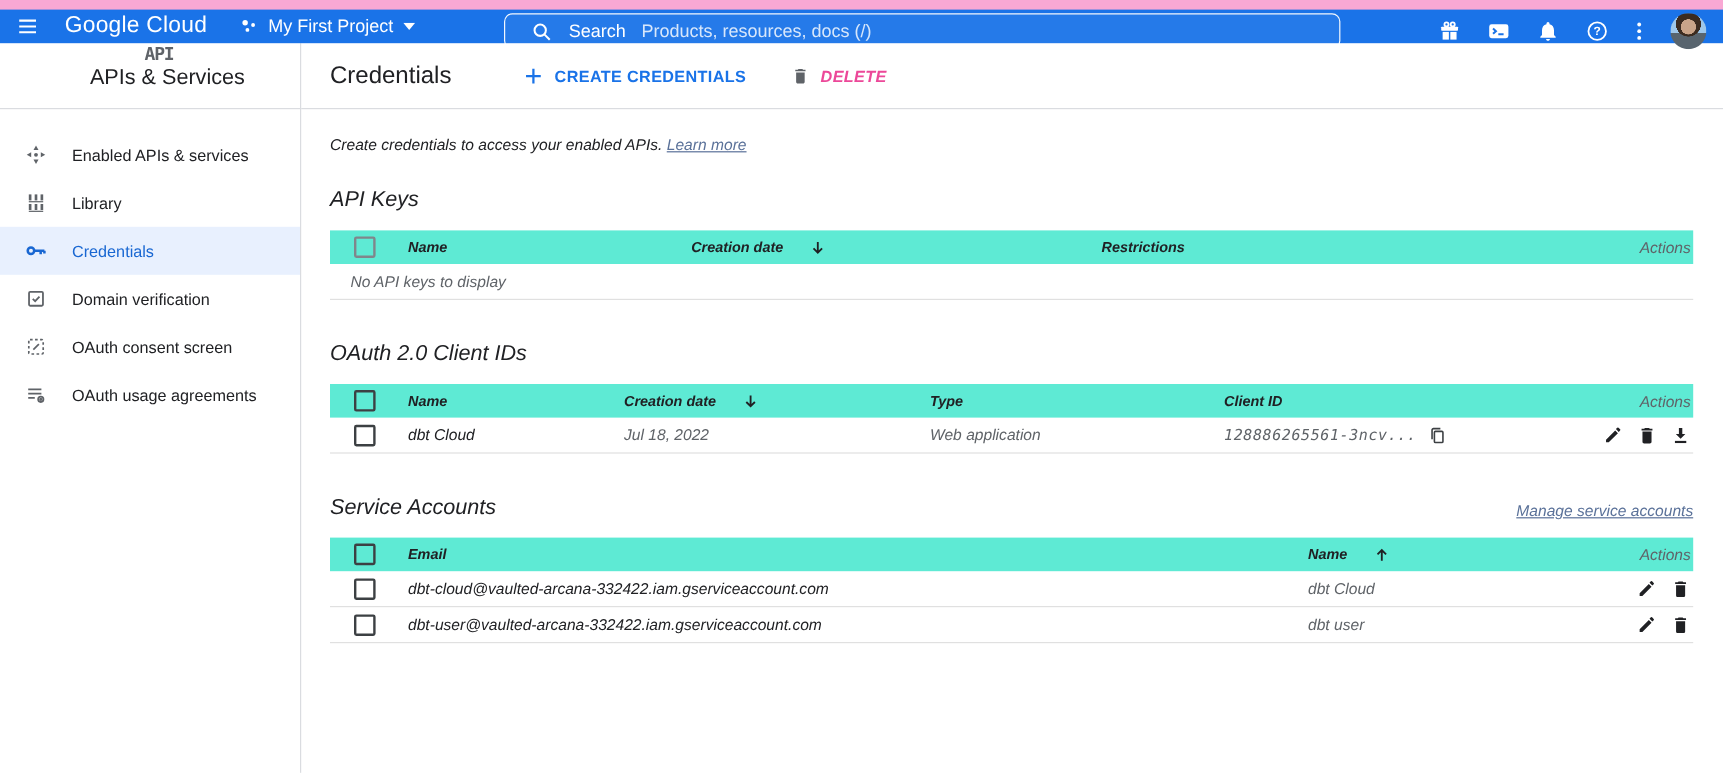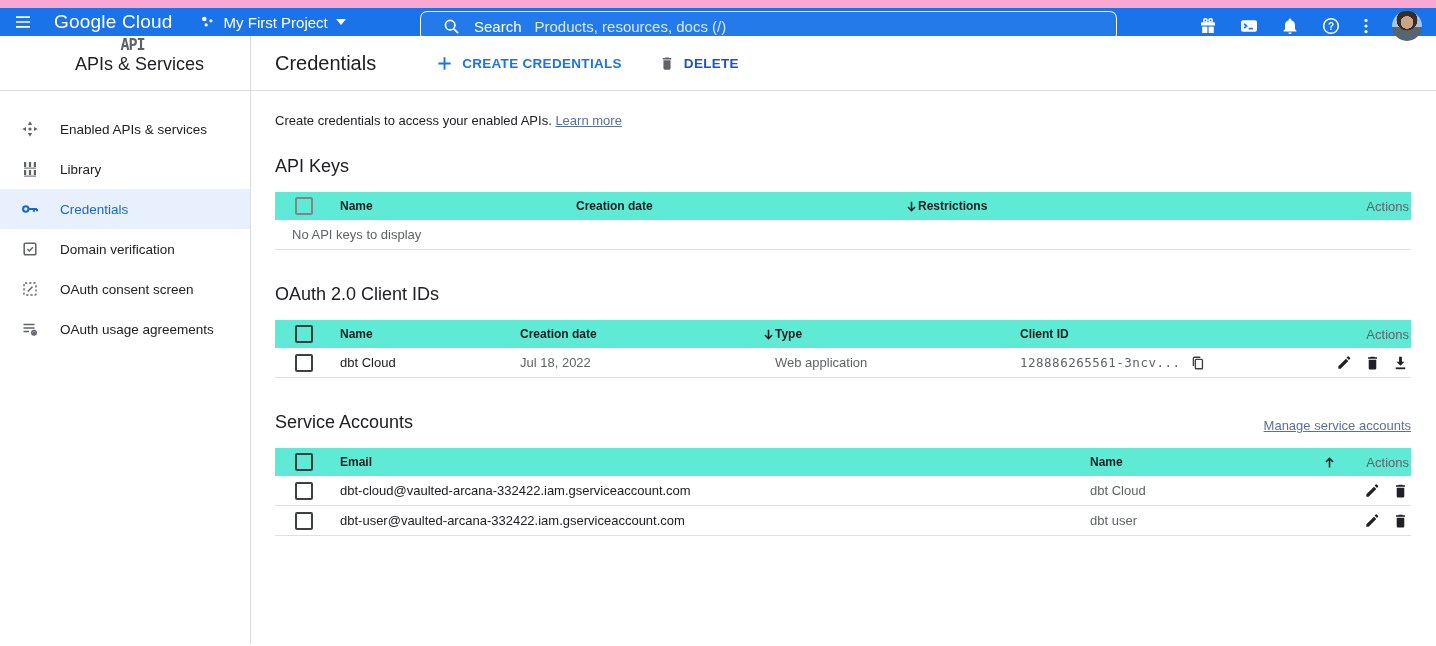--- a/index.html
+++ b/index.html
@@ -45,42 +45,42 @@
   .sb-item.active .lbl { color:#1967d2; }
 
   
   .main { flex:1; min-width:0; }
   .page-head { height:55px; display:flex; align-items:center; padding-left:24px; border-bottom:1px solid #dadce0; }
   .page-title { font-size:20px; color:#202124; }
   .btn { display:flex; align-items:center; gap:9px; font-size:13.5px; font-weight:bold;
          letter-spacing:.3px; cursor:pointer; background:none; border:none;
          font-family:"Liberation Sans", sans-serif; }
   .btn-create { color:#1a73e8; margin-left:60px; }
-  .btn-delete { color:#1d4ed8; margin-left:37px; }
+  .btn-delete { color:#ec4899; margin-left:37px;font-style:italic; }
   .btn-delete .ic { color:#5f6368; }
   .ic { display:flex; }
 
-  .content { padding:22px 25px 18px 24px; }
+  .content { padding:22px 25px 18px 24px;font-style:italic; }
   .intro { font-size:13px; color:#202124; }
   a.link { color:#5a7199; text-decoration:underline; cursor:pointer; }
   .sec-title { font-size:18px; font-weight:400; color:#202124; }
   .sec-row { display:flex; justify-content:space-between; align-items:flex-end; }
   .mt1 { margin-top:28px; } .mt2 { margin-top:34px; }
 
   .tbl { margin-top:15px; }
   .thead, .trow { display:grid; align-items:center; }
   .thead { height:28px; background:#5eead4; font-size:12px; font-weight:bold; color:#202124; }
   .trow { height:30px; border-bottom:1px solid #e0e0e0; font-size:13px; }
   .g-api  { grid-template-columns:65px 236px 342px 363px 130px; }
   .g-oauth{ grid-template-columns:65px 180px 255px 245px 271px 120px; }
   .g-svc  { grid-template-columns:65px 750px 246px 75px; }
   .cb { width:18px; height:18px; border:2px solid #3c4043; border-radius:2px; margin-left:20px; cursor:pointer; }
   .cb.lt { border-color:#80868b; }
   .th-actions { color:#5f6368; font-weight:normal; text-align:right; padding-right:2px; font-size:13px; }
-  .sorthead { display:flex; align-items:center; gap:22px;justify-content:space-between; }
+  .sorthead { display:flex; align-items:center; gap:22px; }
   .sort-ic { color:#202124; display:flex; }
   .muted { color:#5f6368; }
   .empty-row { height:30px; display:flex; align-items:center; padding-left:17px;
                border-bottom:1px solid #e0e0e0; font-size:13px; color:#5f6368; }
   .mono { font-family:"DejaVu Sans Mono", monospace; font-size:12.5px; color:#5f6368; letter-spacing:.5px; }
   .cell-flex { display:flex; align-items:center; gap:9px; }
   .row-actions { display:flex; justify-content:flex-end; gap:11px; padding-right:2px; color:#202124; }
   .act { width:17px; height:17px; display:flex; cursor:pointer; color:#202124; }
   .copy { width:16px; height:16px; color:#3c4043; cursor:pointer; display:flex; }
 </style>

